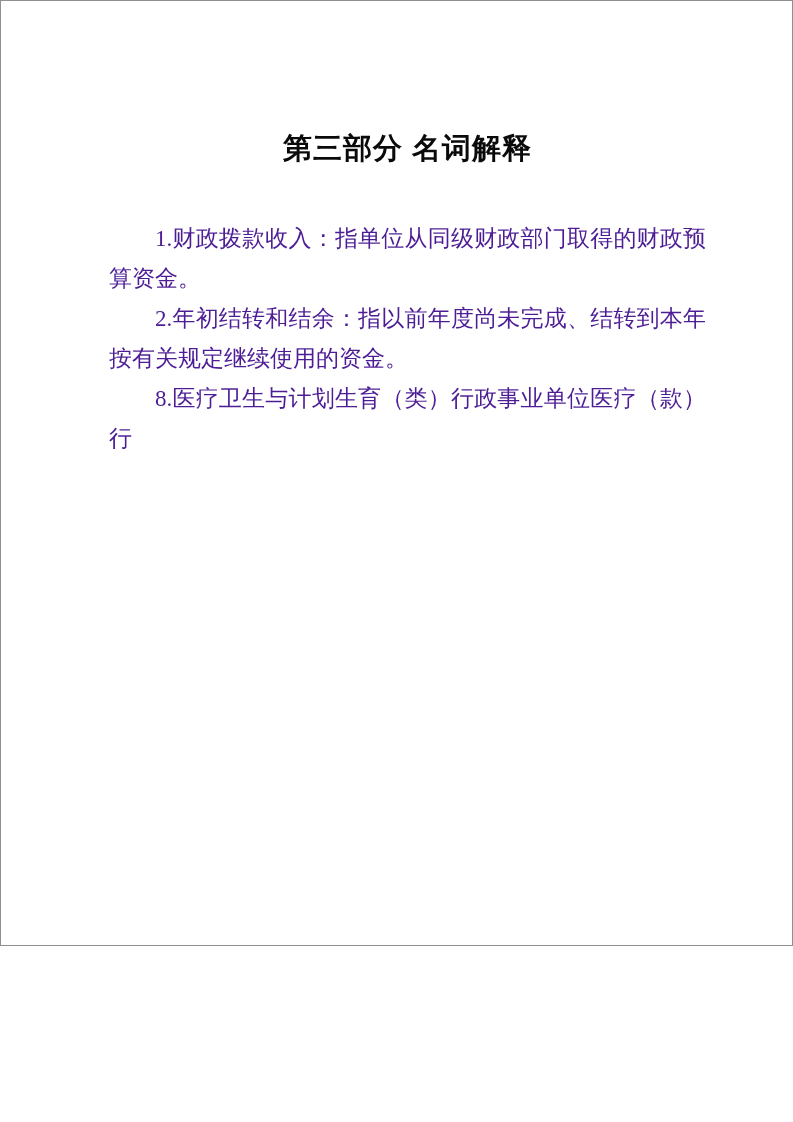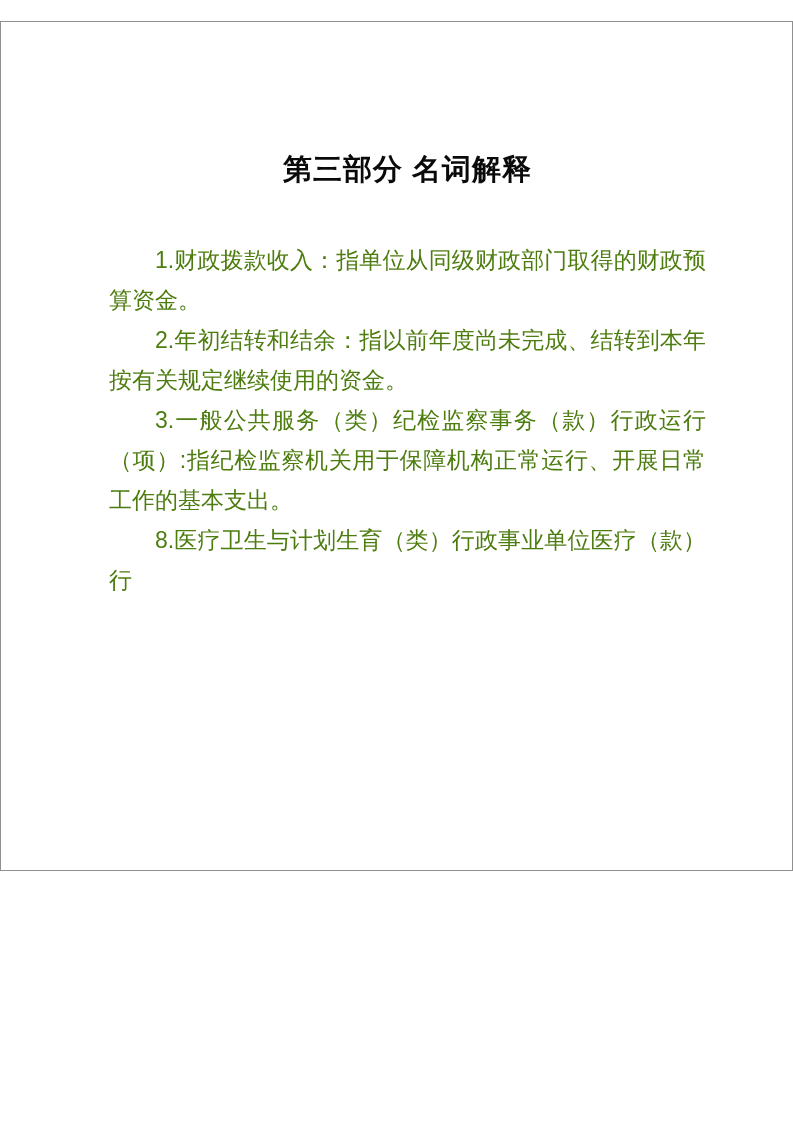--- a/index.html
+++ b/index.html
@@ -3,50 +3,49 @@
 <meta charset="utf-8">
 <style>
   html, body {
     margin: 0;
     padding: 0;
     background: #ffffff;
   }
   .page {
     position: relative;
     width: 793px;
-    height: 850px;
+    height: 946px;
     box-sizing: border-box;
     background: #ffffff;
     border: 1px solid #909090;
     overflow: hidden;
     color: #111111;
-    margin-top: 21px;
   }
   .title {
     position: absolute;
     top: 128px;
     left: 108px;
     width: 597px;
     margin: 0;
     text-align: center;
     font-family: "Liberation Sans", "DejaVu Sans", sans-serif;
     font-weight: bold;
     font-size: 29px;
     letter-spacing: 1px;
     color: #0a0a0a;
   }
   .content {
     position: absolute;
     top: 218px;
     left: 108px;
     width: 597px;
-    font-family: Liberation Sans, sans-serif;
+    font-family: Liberation Serif, serif;
     font-size: 23px;
     line-height: 40px;
-    color: #4d7c0f;
+    color: #4c1d95;
   }
   .para {
     margin: 0;
     text-indent: 2em;
     text-align: justify;
     text-justify: inter-ideograph;
   }
   .footer {
     position: absolute;
     top: 1024px;
@@ -59,18 +58,17 @@
 </style>
 </head>
 <body>
 
 <div class="page">
   <h1 class="title">第三部分 名词解释</h1>
 
   <div class="content">
     <p class="para">1.财政拨款收入：指单位从同级财政部门取得的财政预算资金。</p>
     <p class="para">2.年初结转和结余：指以前年度尚未完成、结转到本年按有关规定继续使用的资金。</p>
-    <p class="para">3.一般公共服务（类）纪检监察事务（款）行政运行（项）:指纪检监察机关用于保障机构正常运行、开展日常工作的基本支出。</p>
     <p class="para">8.医疗卫生与计划生育（类）行政事业单位医疗（款）行</p>
   </div>
 
   <div class="footer">— 19 —</div>
 </div>
 
 </body></html>

